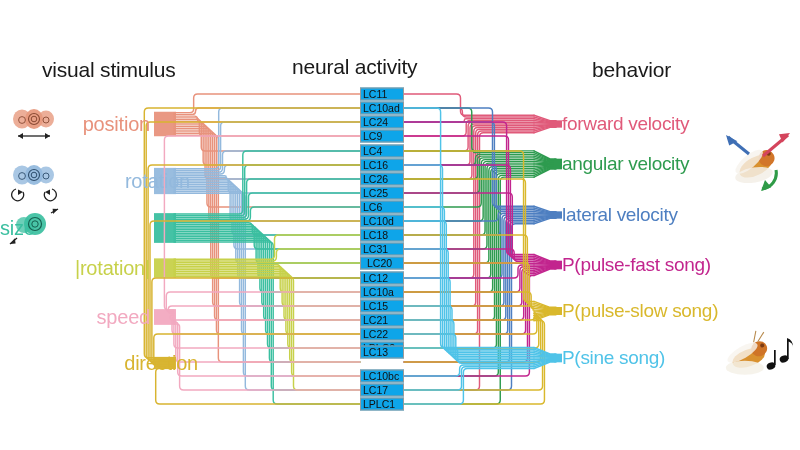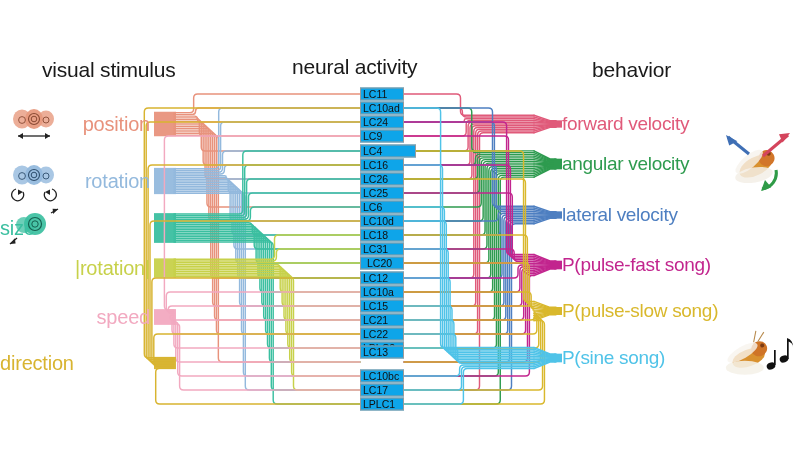--- a/index.html
+++ b/index.html
@@ -313,32 +313,32 @@
       <path d="M 534 368.5 L 550 361.99 L 556 361.99" fill="none" stroke="#4fc3e8" stroke-width="1.45" stroke-linecap="round" stroke-linejoin="round"></path>
       <rect x="554" y="353.6775" width="8" height="8.645" fill="#4fc3e8"></rect>
     </svg>
 
   <div class="col-header" id="hdr-stimulus">visual stimulus</div>
   <div class="col-header" id="hdr-behavior">behavior</div>
   <div class="col-header" id="hdr-neural">neural activity</div>
 
   <div id="stim-labels">
       <div class="stim-label" style="color: rgb(232, 146, 124); top: 124px; left: 0px; width: 150px; text-align: right;">position</div>
-      <div class="stim-label" style="color: rgb(147, 185, 221); top: 181px; left: 0px; width: 150px; text-align: right;">rotation</div>
+      <div class="stim-label" style="color: rgb(147, 185, 221); top: 181px; left: 0px; width: 150px; text-align: right; padding-left: 40px;">rotation</div>
       <div class="stim-label" style="color: rgb(59, 191, 160); top: 228px; left: 0px; width: 150px; text-align: left;">size</div>
       <div class="stim-label" style="color: rgb(199, 209, 74); top: 268px; left: 0px; width: 150px; text-align: right;">|rotation|</div>
       <div class="stim-label" style="color: rgb(242, 169, 192); top: 317px; left: 0px; width: 150px; text-align: right;">speed</div>
-      <div class="stim-label" style="color: rgb(216, 180, 48); top: 363px; left: 0px; width: 150px; ">direction</div>
+      <div class="stim-label" style="color: rgb(216, 180, 48); top: 363px; left: 0px; width: 150px; text-align: right; padding-left: 48px;">direction</div>
     </div>
   <div id="neuron-rows">
       <div class="neuron-row" style="top: 94px; width: 44px;">LC11</div>
       <div class="neuron-row" style="top: 108px; width: 44px;">LC10ad</div>
       <div class="neuron-row" style="top: 122px; width: 44px;">LC24</div>
       <div class="neuron-row" style="top: 136px; width: 44px;">LC9</div>
-      <div class="neuron-row" style="top: 151px; width: 56px;">LC4</div>
+      <div class="neuron-row" style="top: 151px; width: 44px;">LC4</div>
       <div class="neuron-row" style="top: 165px; width: 44px;">LC16</div>
       <div class="neuron-row" style="top: 179px; width: 44px;">LC26</div>
       <div class="neuron-row" style="top: 193px; width: 44px;">LC25</div>
       <div class="neuron-row" style="top: 207px; width: 44px;">LC6</div>
       <div class="neuron-row" style="top: 221px; width: 44px;">LC10d</div>
       <div class="neuron-row" style="top: 235px; width: 44px;">LC18</div>
       <div class="neuron-row" style="top: 249px; width: 44px;">LC31</div>
       <div class="neuron-row" style="top: 263px; width: 44px; padding-left: 6px;">LC20</div>
       <div class="neuron-row" style="top: 278px; width: 44px;">LC12</div>
       <div class="neuron-row" style="top: 292px; width: 44px;">LC10a</div>

